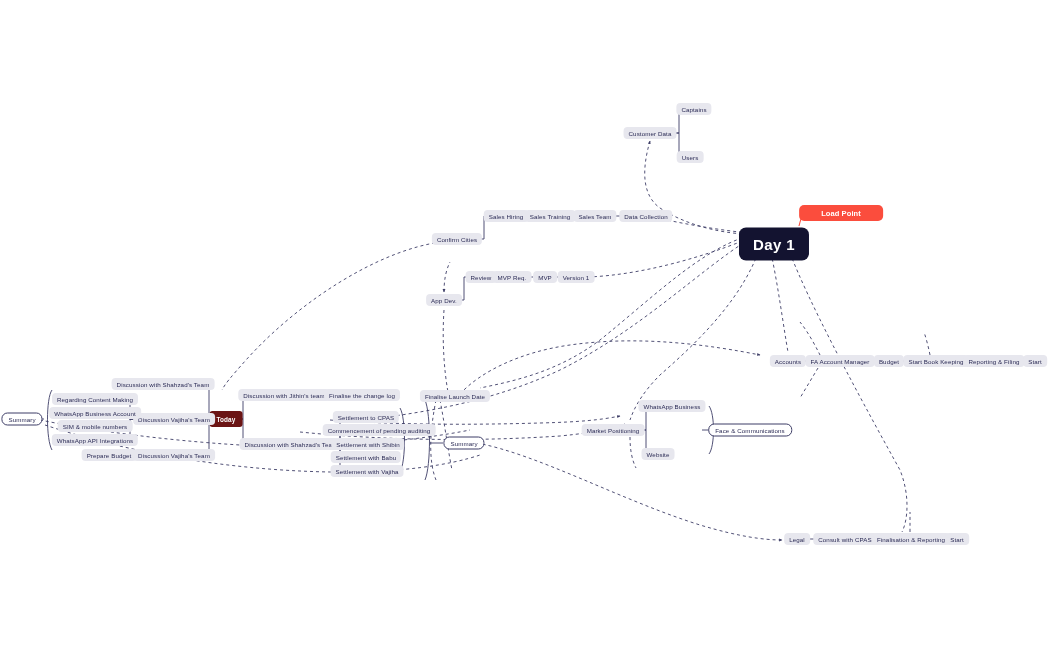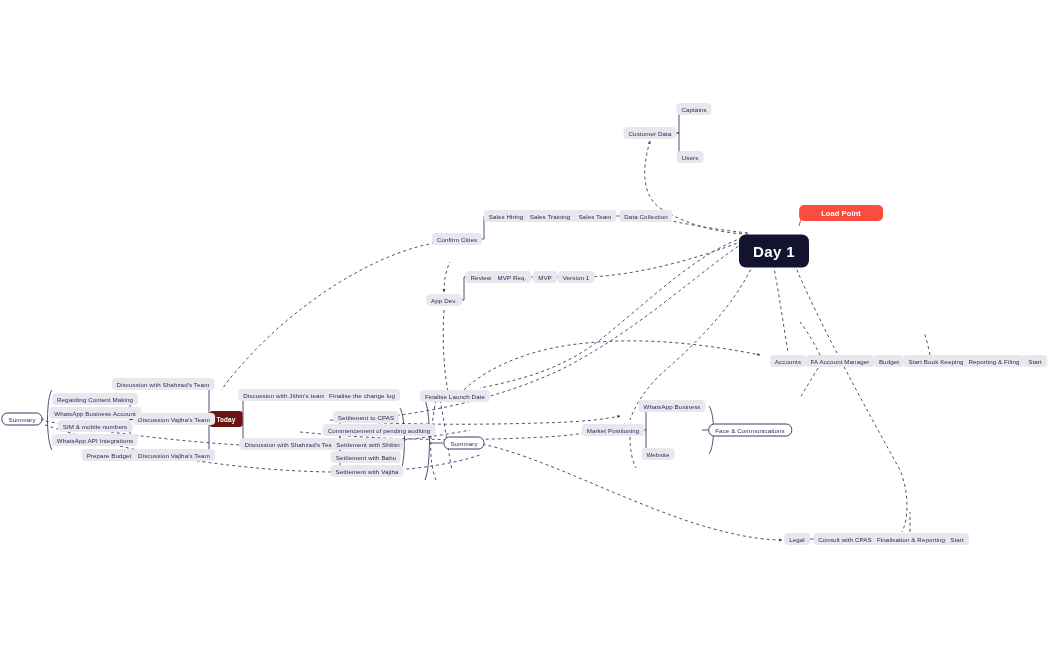--- a/index.html
+++ b/index.html
@@ -177,21 +177,21 @@
       <path d="M 52 390 C 46 398, 46 440, 52 450"></path>
       <path d="M 400 408 C 406 418, 406 462, 400 472"></path>
       <path d="M 425 400 C 431 414, 431 466, 425 480"></path>
       <path d="M 709 406 C 715 414, 715 446, 709 454"></path>
       <path d="M 33 419 L 44 419"></path>
       <path d="M 430 443 L 443 443"></path>
       <path d="M 702 430 L 714 430"></path>
     </g>
   </svg>
 
-  <div class="node root" style="left:774px; top:251px;">Day 1</div>
+  <div class="node root" style="left:774px; top:244px;">Day 1</div>
 
   <div class="node accent" style="left:841px; top:213px;">Load Point</div>
 
   <div class="node plain" style="left:650px; top:133px;">Customer Data</div>
   <div class="node plain" style="left:694px; top:109px;">Captains</div>
   <div class="node plain" style="left:690px; top:157px;">Users</div>
 
   <div class="node plain" style="left:506px; top:216px;">Sales Hiring</div>
   <div class="node plain" style="left:550px; top:216px;">Sales Training</div>
   <div class="node plain" style="left:595px; top:216px;">Sales Team</div>

